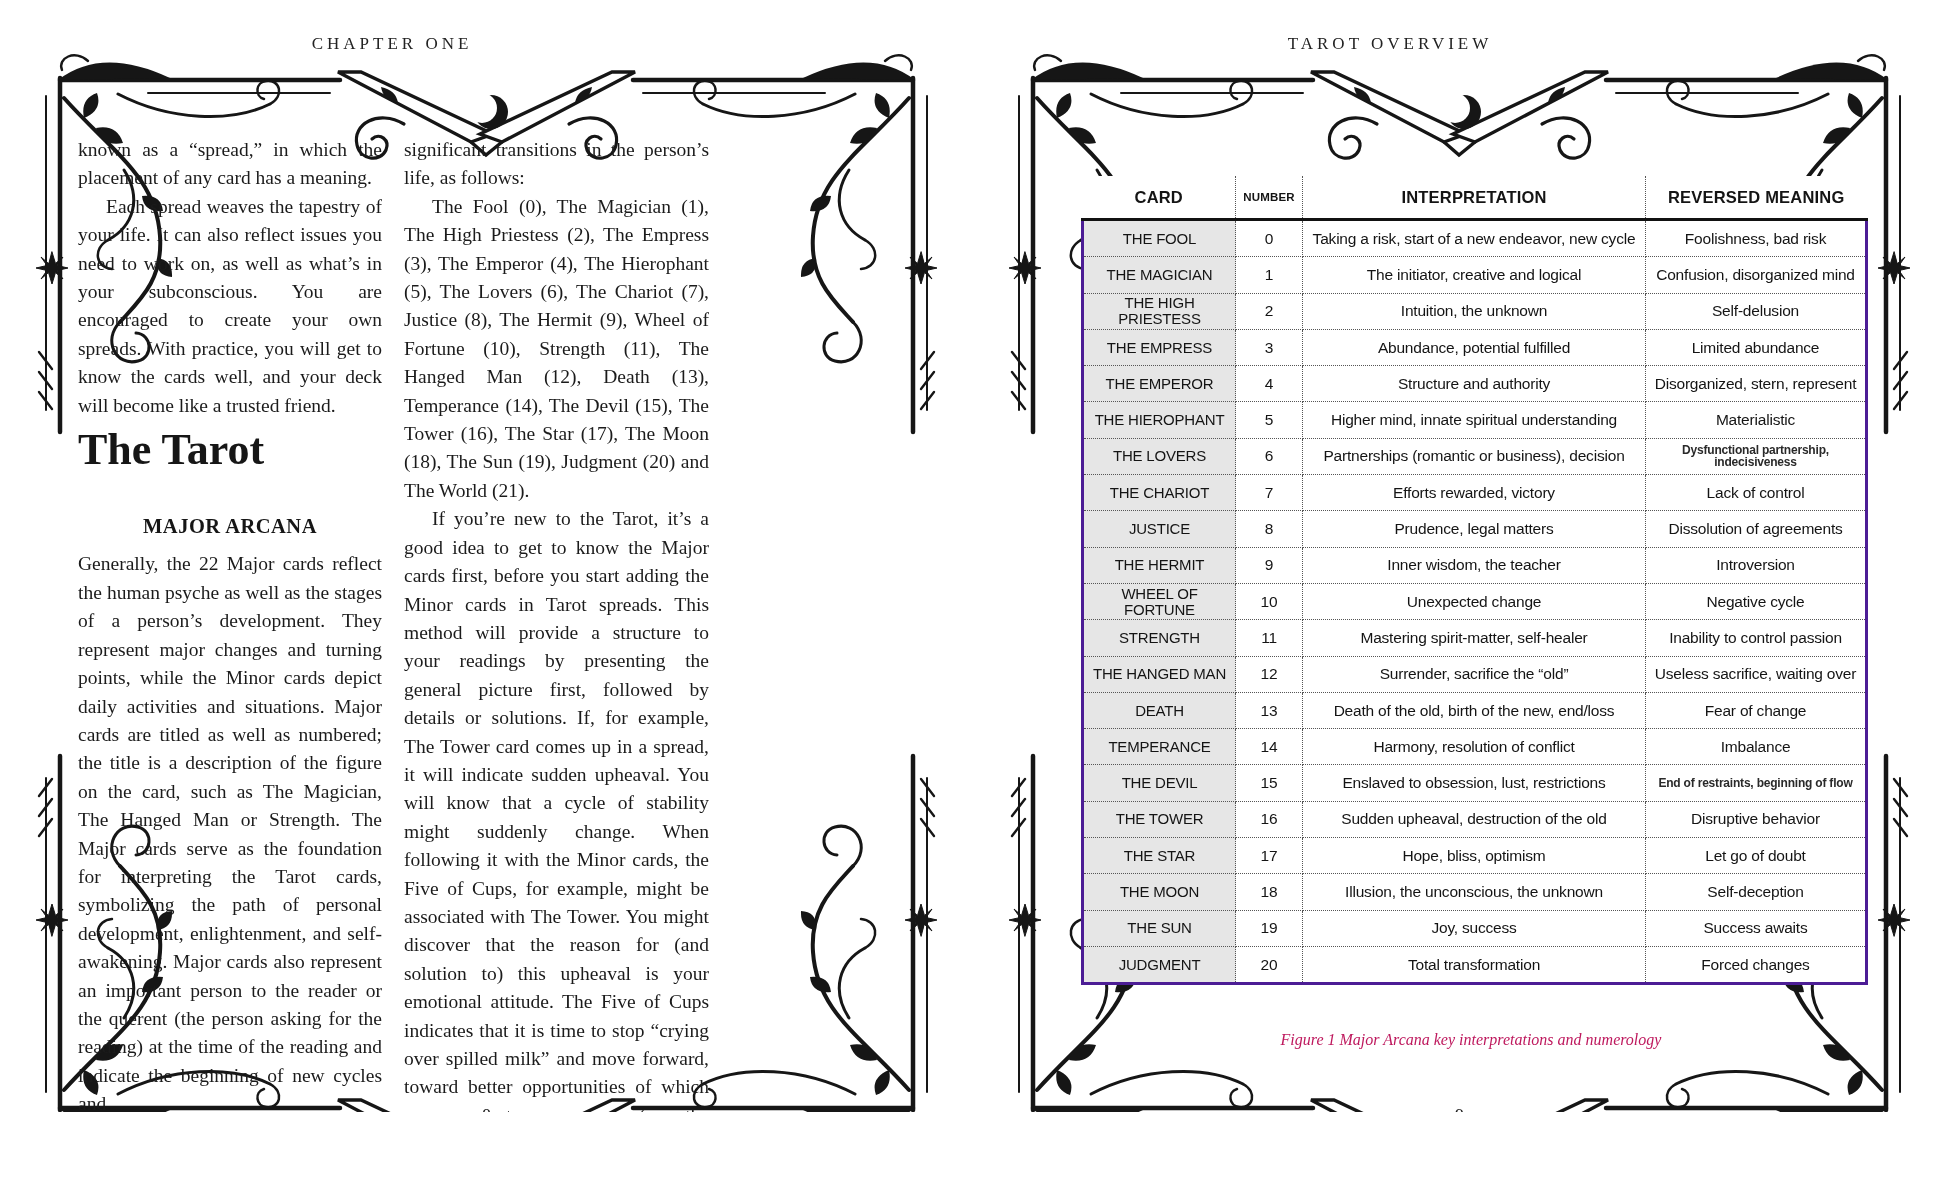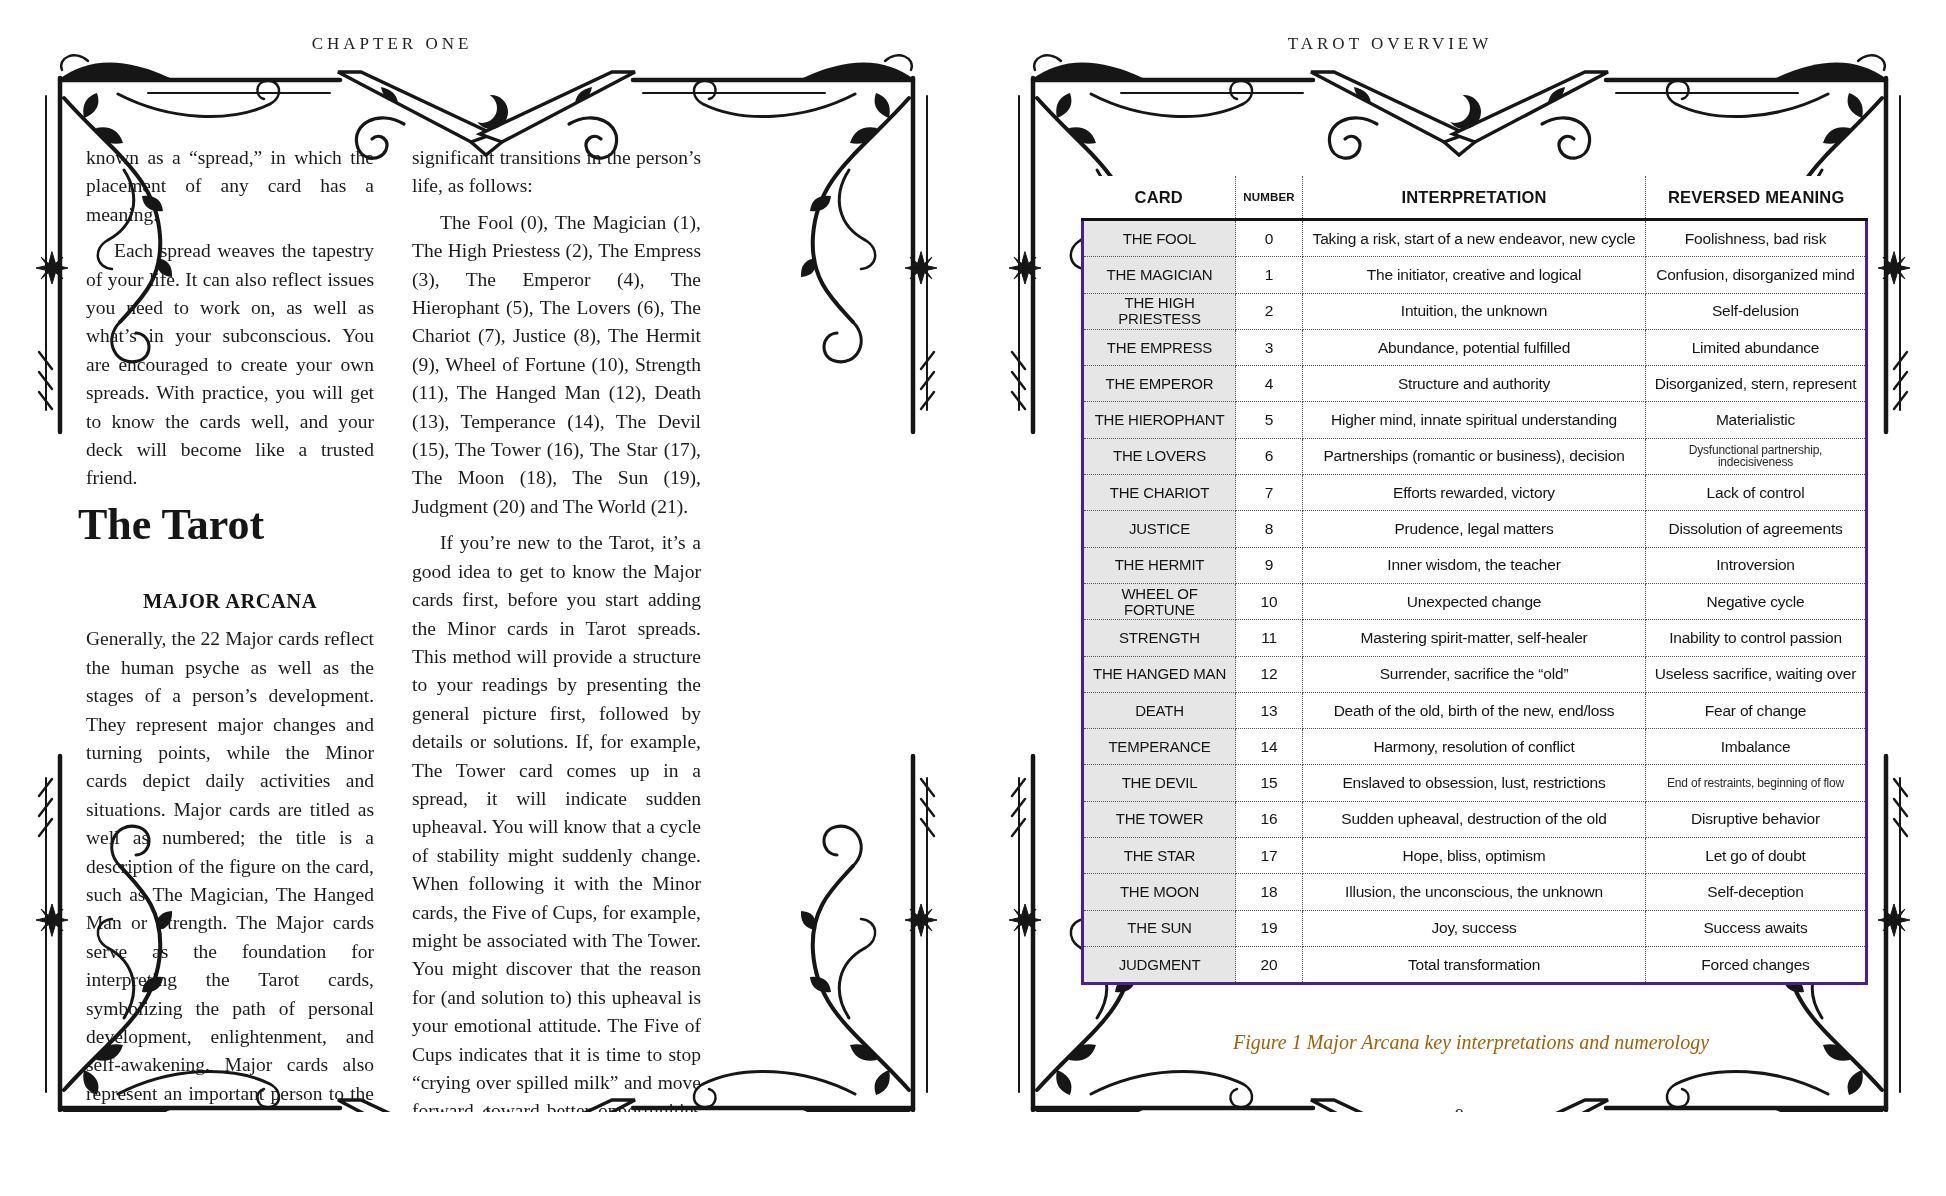--- a/index.html
+++ b/index.html
@@ -20,21 +20,21 @@
   .page.left .running-head{left:192px;}
   .page.right .running-head{left:217px;}
 
   .pagenum{
     position:absolute;top:1106px;left:0;right:0;text-align:center;
     font-size:18px;color:#1c1c1c;
   }
 
   
   .col{position:absolute;top:136px;text-align:justify;font-size:19.5px;line-height:28.4px;color:#1b1b1b;}
-  .col p{margin:8px;}
+  .col p{margin:0;}
   .col p.indent{text-indent:28px;}
   .col1{left:78px;width:304px;}
   .col2{left:404px;width:305px;}
   .col h1{
     font-size:44px;line-height:48px;font-weight:700;
     margin:6px 0 0 0;letter-spacing:0;color:#161616;
   }
   .col h2{
     font-size:20.5px;font-weight:700;text-align:center;letter-spacing:.5px;
     margin:38px 0 10px 0;color:#161616;
@@ -55,24 +55,24 @@
   .arcana-table th:first-child{border-left:none;}
   .arcana-table th:last-child{border-right:none;}
   .arcana-table th:nth-child(2){font-size:11.5px;}
   .arcana-table tbody{border:3px solid #4c1d95;}
   .arcana-table td{
     height:35.3px;text-align:center;vertical-align:middle;
     font-size:15.5px;letter-spacing:-.2px;line-height:16px;
     border:1.6px dotted #555;padding:0 4px;background:#fff;
   }
   .arcana-table td.col-card{background:var(--card-col-bg,#e6e6e6);font-size:15px;}
-  .arcana-table td.small{font-size:12px;line-height:12.5px;color:#2a2a2a;}
+  .arcana-table td.small{font-size:12px;line-height:12.5px;color:#2a2a2a;font-weight:bold;}
   .caption{
     position:absolute;left:106px;top:1031px;width:784px;text-align:center;
-    font-style:italic;font-size:20px;color:#a16207;
+    font-style:italic;font-size:16px;color:#be185d;
   }
 </style>
 </head>
 <body>
 
 <svg width="0" height="0" style="position:absolute" aria-hidden="true">
   <defs>
 
     <g id="band" stroke="#161616" fill="none" stroke-linecap="round">
       <path d="M60 0 H340 M633 0 H913" stroke-width="4.5"></path>

